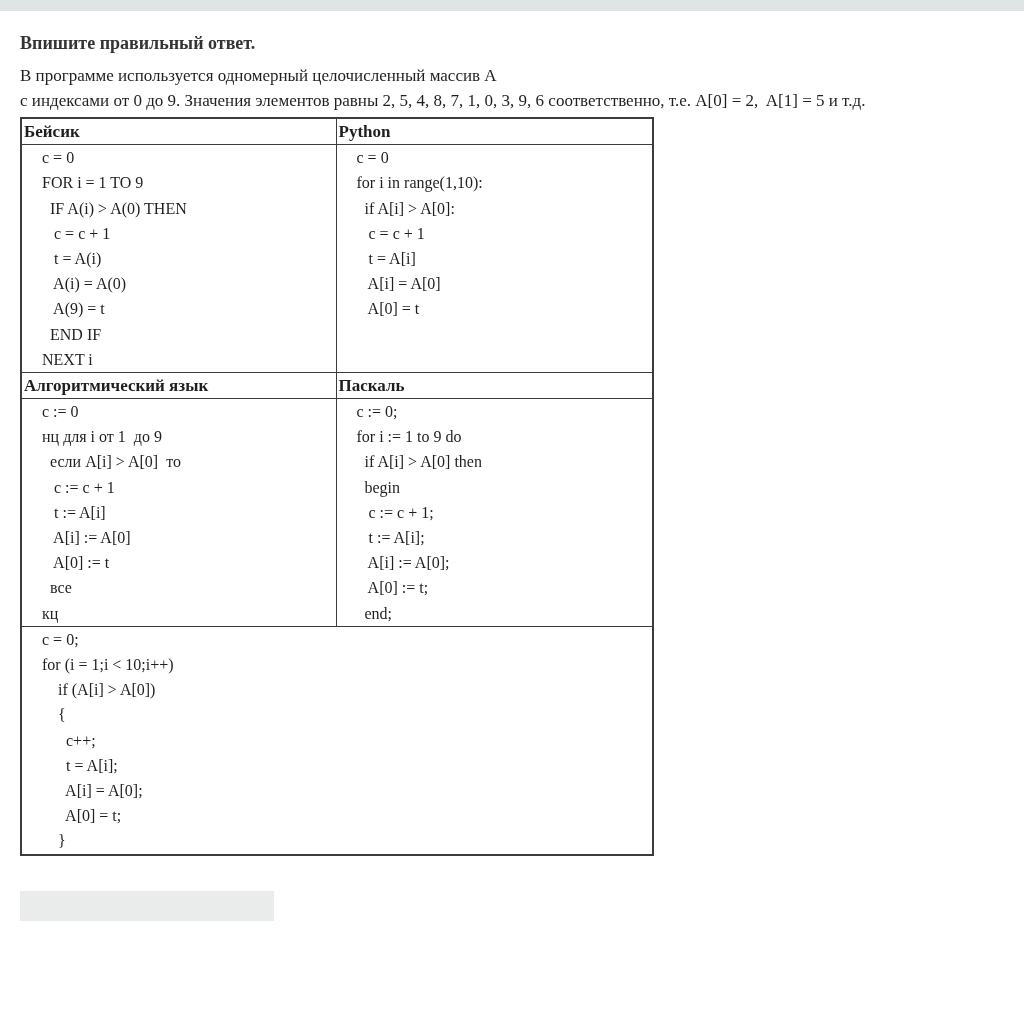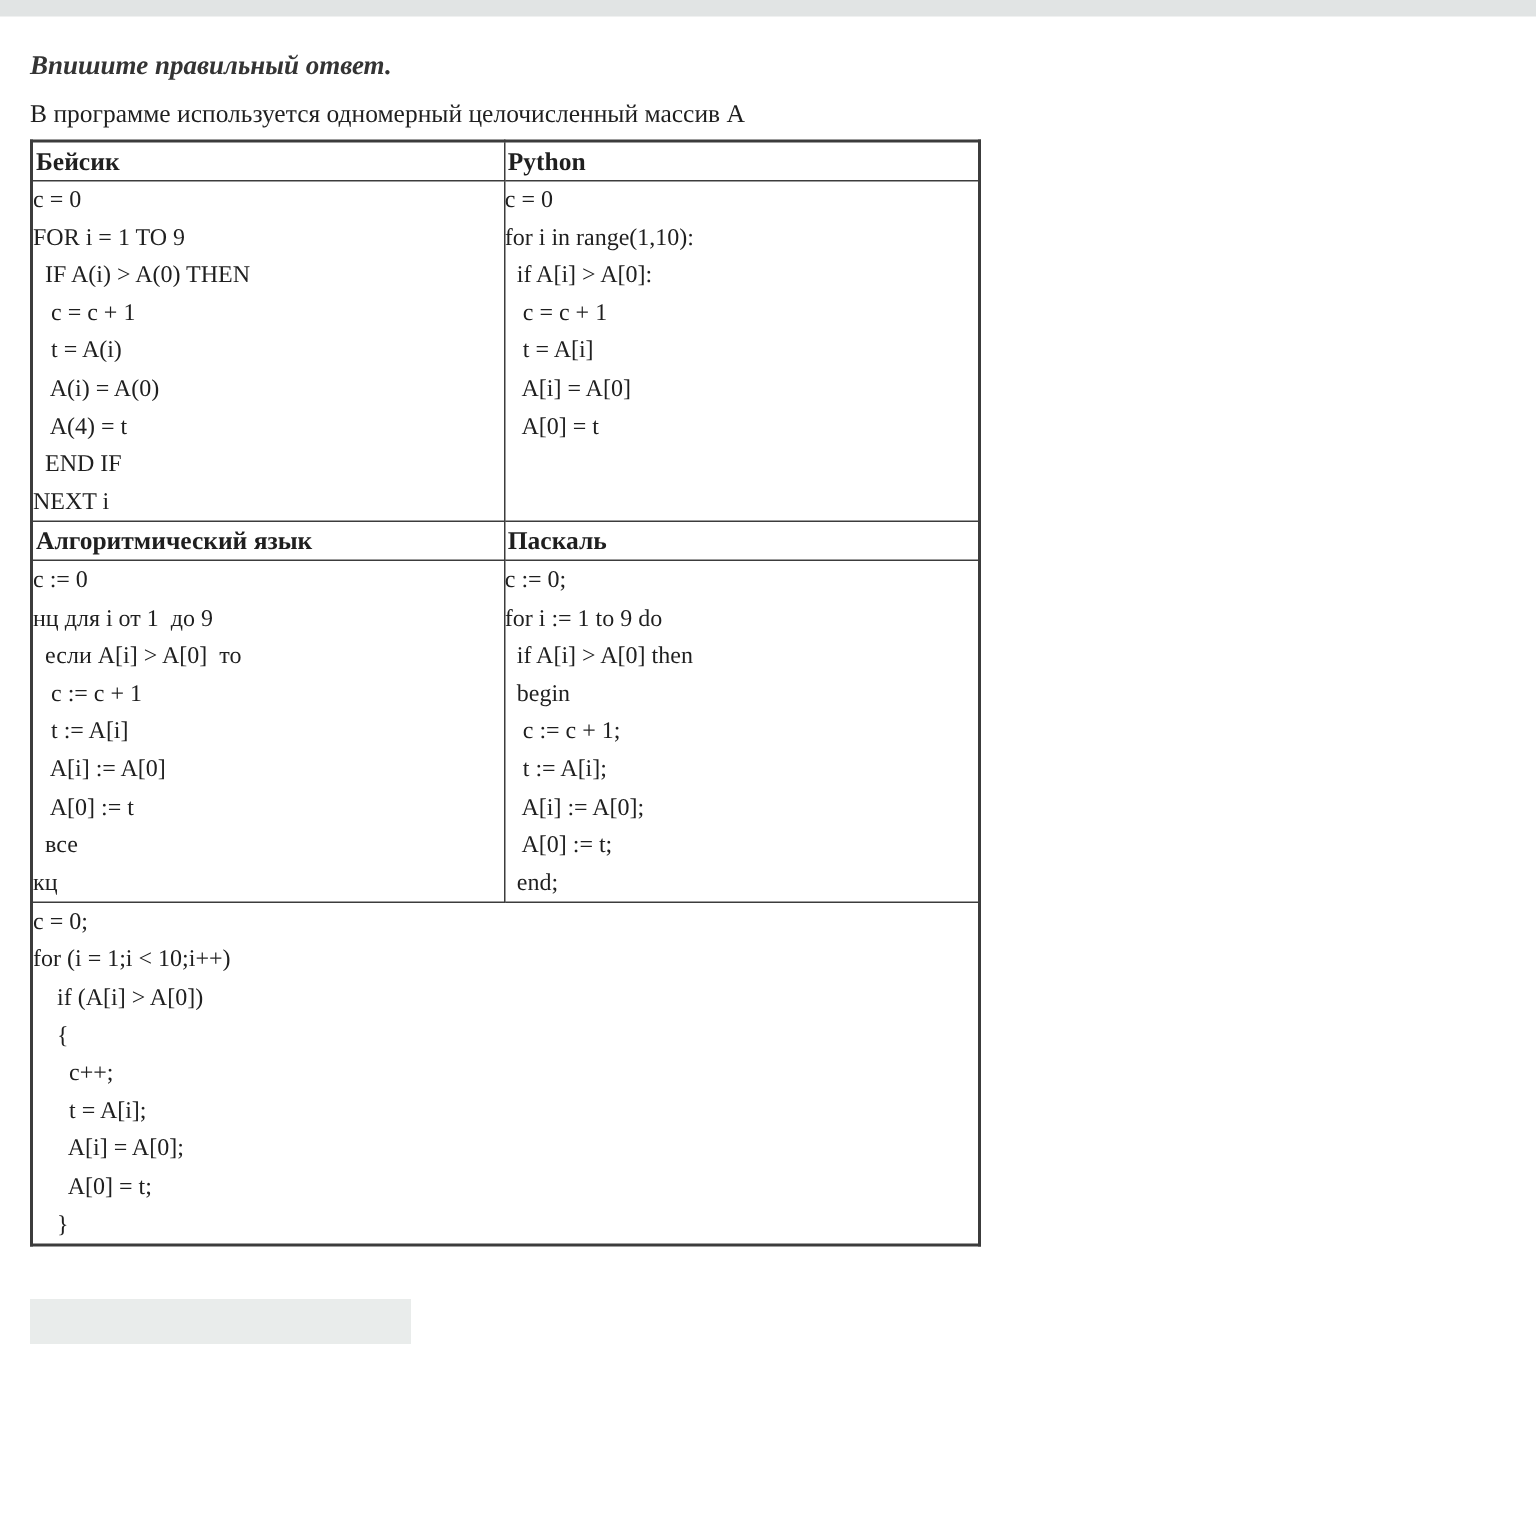--- a/index.html
+++ b/index.html
@@ -16,21 +16,20 @@
     width: 100%; height: 11px;
     background: #e1e4e4;
   }
   .content { padding: 0 18px 0 20px; }
 
   .prompt {
     font-size: 18px; font-weight: bold;
     color: #343434;
     margin: 21px 0 0 0;
     line-height: 22px;
-    font-style: italic;
   }
   .problem {
     margin-top: 10px;
     font-size: 17px;
     line-height: 24.6px;
   }
   .problem-line { white-space: pre-wrap; }
   .problem em { font-style: italic; }
 
   table.code-table {
@@ -51,21 +50,21 @@
     font-weight: bold;
     height: 24px;
     padding: 1px 2px 0 2px;
     vertical-align: middle;
   }
   td.code-cell {
     font-size: 16px;
     line-height: 25.2px;
     padding: 1px 2px 1px 1px;
   }
-  .code-line { white-space: pre; }
+  .code-line { white-space: pre; padding-left: 20px; }
   .code-line .u {
     text-underline-offset: 2px;
   }
   .col-basic  { width: 315px; }
   .col-python { width: 317px; }
 
   .answer-box {
     display: block;
     margin: 35px 0 0 20px;
     width: 254px; height: 30px;
@@ -81,41 +80,42 @@
 <body>
 
 <div class="top-strip"></div>
 
 <div class="content">
 
   <div class="prompt">Впишите правильный ответ.</div>
 
   <div class="problem">
     <div class="problem-line">В программе используется одномерный целочисленный массив A</div>
+    <div class="problem-line">с индексами от 0 до 9. Значения элементов равны 2, 5, 4, 8, 7, 1, 0, 3, 9, 6 соответственно, т.е. A[0] = 2,  A[1] = 5 и т.д.</div>
   </div>
 
   <table class="code-table">
     <colgroup>
       <col class="col-basic">
         <col class="col-python">
     </colgroup>
     <tbody>
         <tr>
       <th>Бейсик</th>
       <th>Python</th>
     </tr>
     <tr>
       <td class="code-cell">
             <div class="code-line"><span>c = 0</span></div>
             <div class="code-line"><span>FOR i = 1 TO 9</span></div>
             <div class="code-line"><span>  IF A(i) &gt; A(0) THEN</span></div>
             <div class="code-line"><span>   c = c + 1</span></div>
             <div class="code-line"><span>   t = A(i)</span></div>
             <div class="code-line"><span>   A(i) = A(0)</span></div>
-            <div class="code-line"><span>   A(4) = t</span></div>
+            <div class="code-line"><span>   A(9) = t</span></div>
             <div class="code-line"><span>  END IF</span></div>
             <div class="code-line"><span>NEXT i</span></div>
           </td>
       <td class="code-cell">
             <div class="code-line"><span>c = 0</span></div>
             <div class="code-line"><span>for i in range(1,10):</span></div>
             <div class="code-line"><span>  if A[i] &gt; A[0]:</span></div>
             <div class="code-line"><span>   c = c + 1</span></div>
             <div class="code-line"><span>   t = A[i]</span></div>
             <div class="code-line"><span>   A[i] = A[0]</span></div>

